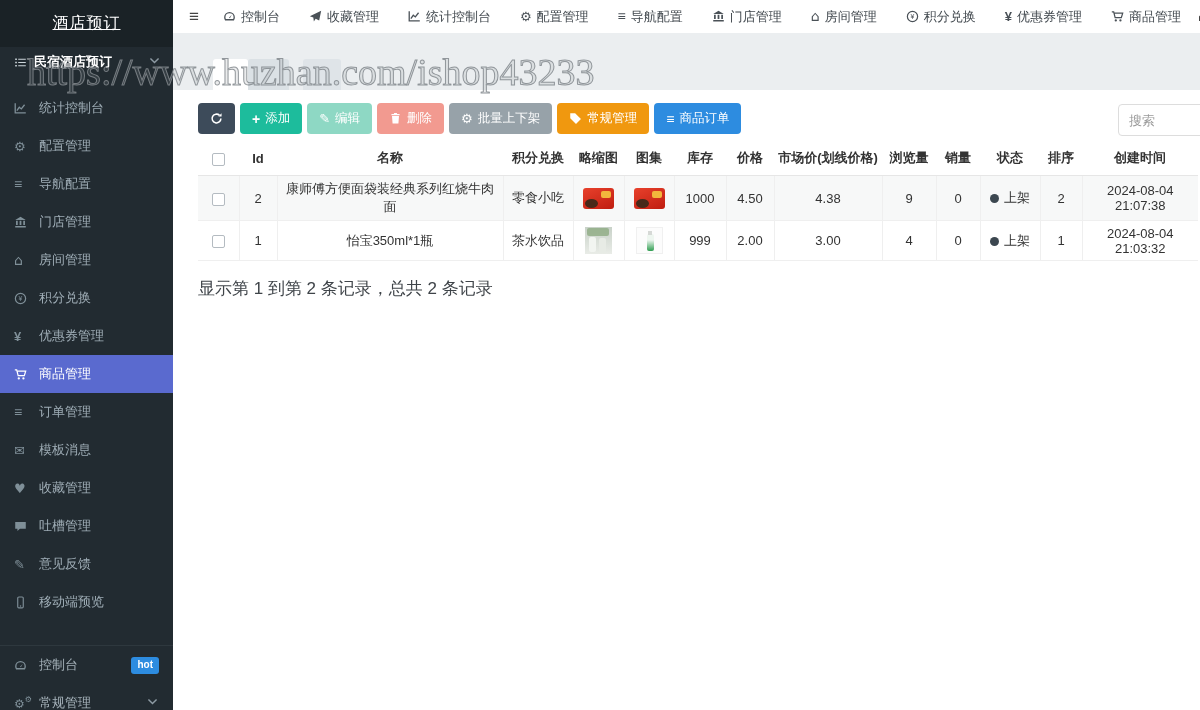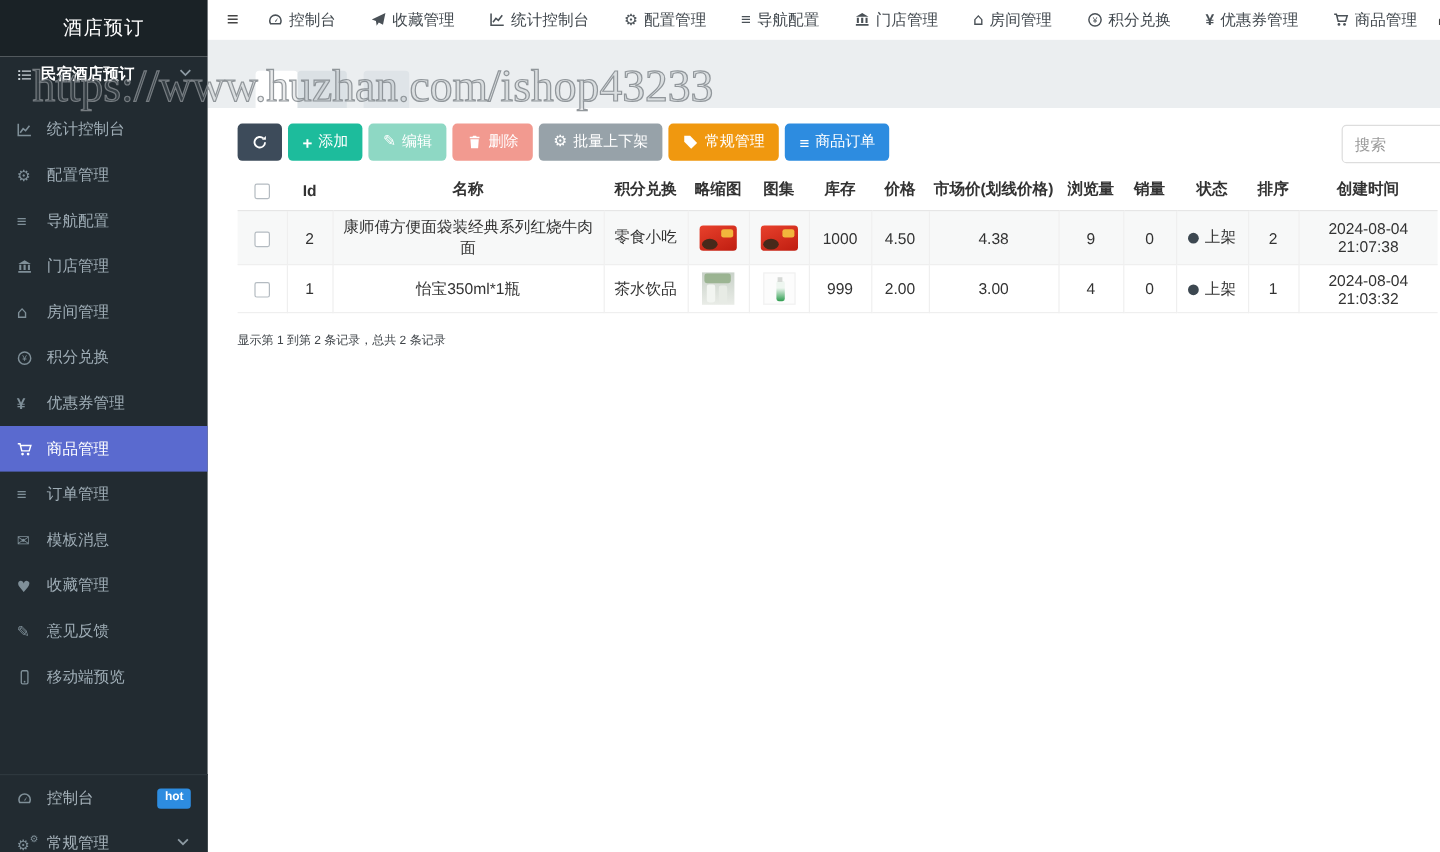--- a/index.html
+++ b/index.html
@@ -2,21 +2,21 @@
 <html><head>
 <meta charset="utf-8">
 <style>
   * { margin:0; padding:0; box-sizing:border-box; }
   html,body { width:1200px; height:710px; overflow:hidden; }
   body { position:relative; font-family:"Liberation Sans","DejaVu Sans",sans-serif; background:#fff; }
 
   
   .logo { position:absolute; left:0; top:0; width:173px; height:47px; background:#1a2226;
           color:#fff; display:flex; align-items:center; justify-content:center;
-          font-size:16px; letter-spacing:1px; z-index:6; }
+          font-size:16px; letter-spacing:1px; z-index:6;text-decoration:underline; }
 
   
   .topnav { position:absolute; left:173px; top:0; right:0; height:33px; background:#fff;
             display:flex; align-items:center; padding-left:16px; z-index:5; }
   .hamburger { font-size:17px; color:#444; margin-right:24px; cursor:pointer; }
   .topnav-items { display:flex; align-items:center; gap:29px; }
   .tn-item { display:inline-flex; align-items:center; gap:5px; font-size:13px; color:#42494f;
              cursor:pointer; white-space:nowrap; text-decoration:none; }
   .tn-item .ic { color:#4a5157; }
   .nav-right { position:absolute; right:-7px; top:8px; color:#444; font-size:14px; }
@@ -85,21 +85,21 @@
   .img-water-photo::before { content:""; position:absolute; left:4px; bottom:2px; width:7px; height:15px;
                              background:#f2f5f1; border-radius:2px; box-shadow:10px 1px 0 #e7ebe5; }
   .img-water-photo::after { content:""; position:absolute; left:2px; top:1px; width:22px; height:8px;
                             background:#8aa87e; border-radius:2px; opacity:.75; }
   .img-water-bottle { width:27px; height:27px; background:#fcfcfc; border:1px solid #f0f0f0; }
   .img-water-bottle::before { content:""; position:absolute; left:10px; top:6px; width:7px; height:17px;
                               background:linear-gradient(#eef6f0 35%,#2f9e50); border-radius:2px; }
   .img-water-bottle::after { content:""; position:absolute; left:11.5px; top:3px; width:4px; height:4px;
                              background:#d6d9d6; }
 
-  .pagination { margin-top:16px; font-size:10px; color:#3f4449; }
+  .pagination { margin-top:16px; font-size:17px; color:#3f4449; }
 
   
   .watermark { position:absolute; left:27px; top:50px; z-index:9; pointer-events:none;
                font-family:Liberation Serif, serif; font-size:38px;
                letter-spacing:0px; color:rgba(142,148,153,0.18);
                -webkit-text-stroke:1px rgba(130,136,141,0.85); white-space:nowrap; }
 
   .ic svg { display:block; }
 </style>
 </head>
@@ -260,20 +260,28 @@
         <span class="ic"><span style="font-size:14px;line-height:1">≡</span></span>
         <span class="lbl">订单管理</span>
       </div>
       <div class="s-item">
         <span class="ic"><span style="font-family:'DejaVu Sans',sans-serif;font-size:13px;line-height:1">✉</span></span>
         <span class="lbl">模板消息</span>
       </div>
       <div class="s-item">
         <span class="ic"><span style="font-family:'DejaVu Sans',sans-serif;font-size:13px;line-height:1">♥</span></span>
         <span class="lbl">收藏管理</span>
+      </div>
+      <div class="s-item">
+        <span class="ic">
+          <svg width="13" height="13" viewBox="0 0 16 16" fill="currentColor">
+            <path d="M1.5 2.5h13v8.2H7.3L4.2 13.6v-2.9H1.5z"></path>
+          </svg>
+        </span>
+        <span class="lbl">吐槽管理</span>
       </div>
       <div class="s-item">
         <span class="ic"><span style="font-family:'DejaVu Sans',sans-serif;font-size:13px;line-height:1">✎</span></span>
         <span class="lbl">意见反馈</span>
       </div>
       <div class="s-item">
         <span class="ic">
           <svg width="13" height="13" viewBox="0 0 16 16" fill="currentColor">
             <rect x="4.6" y="1.2" width="6.8" height="13.4" rx="1.4" fill="none" stroke="currentColor" stroke-width="1.4"></rect>
             <circle cx="8" cy="12.4" r=".9"></circle>

